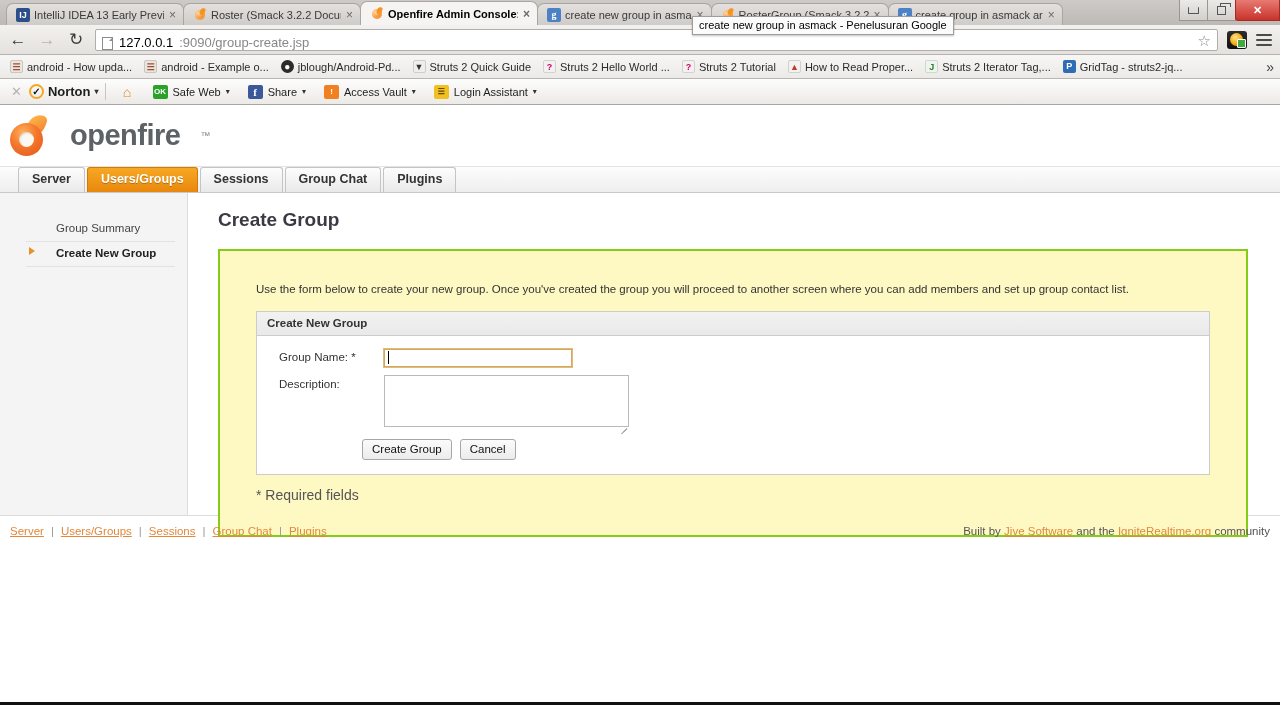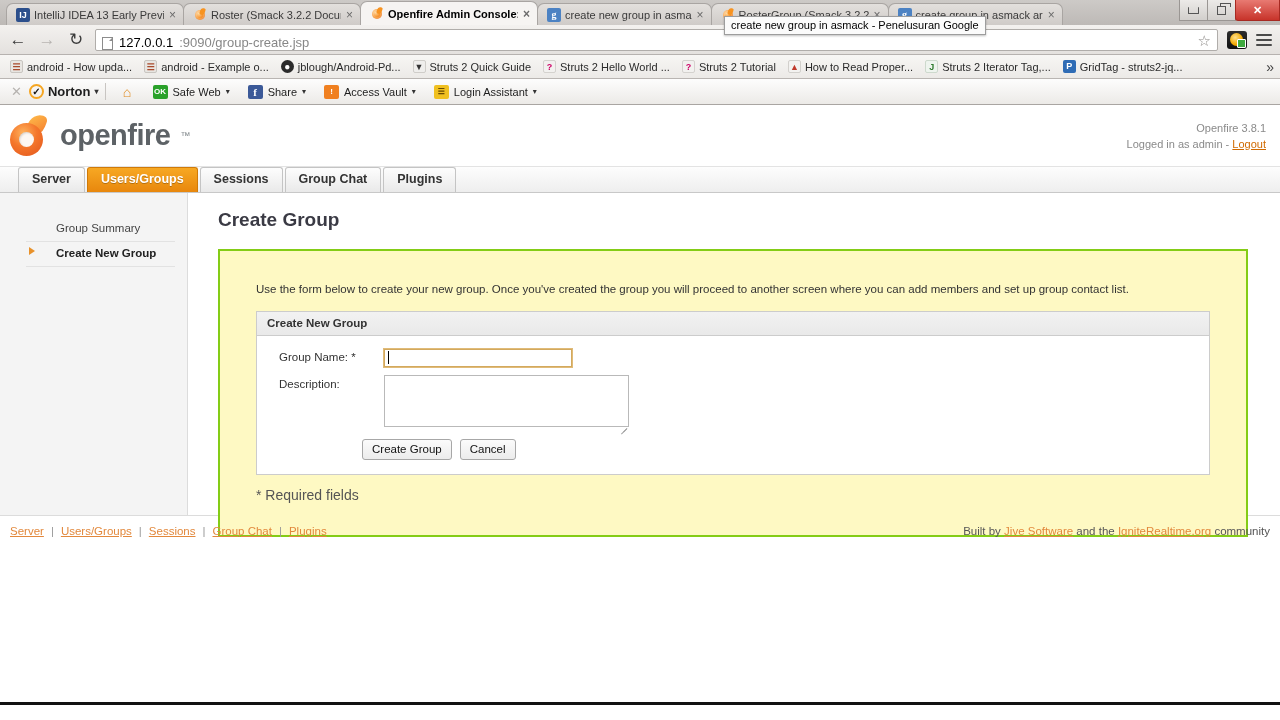--- a/index.html
+++ b/index.html
@@ -144,21 +144,21 @@
   .wc .glyph-restore {
     display:block; width: 9px; height: 9px; border: 1px solid #555; position: relative;
   }
   .wc .glyph-restore:before {
     content:""; position:absolute; left:2px; top:-4px; width: 9px; height: 3px; border:1px solid #555; border-bottom:none;
   }
 
   
   .tab-tooltip {
     position: absolute;
-    left: 724px; top: 16px;
+    left: 692px; top: 16px;
     background: #fbfbfb;
     border: 1px solid #9d9d9d;
     padding: 2px 6px 3px 6px;
     font-size: 11px;
     color: #000;
     z-index: 50;
     box-shadow: 0 1px 2px rgba(0,0,0,.25);
     white-space: nowrap;
   }
 
@@ -332,21 +332,21 @@
     overflow: hidden;
   }
   .of-header {
     height: 62px;
     display: flex;
     align-items: center;
     justify-content: space-between;
     padding: 0 14px 0 8px;
     border-bottom: 1px solid #e3e3e3;
   }
-  .of-logo { display: flex; align-items: center; gap: 10px; }
+  .of-logo { display: flex; align-items: center; gap: 20px; }
   .logo-mark {
     width: 42px; height: 44px;
     position: relative;
   }
   .logo-mark .ring {
     position: absolute;
     left: 2px; top: 9px;
     width: 33px; height: 33px;
     border-radius: 50%;
     background: radial-gradient(circle at 40% 30%, #ffb25c 0%, #f4762b 45%, #e2551c 100%);
@@ -741,26 +741,20 @@
 
     <div class="of-header">
       <div class="of-logo">
         <span class="logo-mark">
           <span class="flame"></span>
             <span class="ring"></span>
             <span class="hole"></span>
         </span>
         <span class="logo-text">openfire</span>
         <span class="logo-tm">™</span>
-      </div>
-      <div class="of-userinfo">
-        <div>Openfire 3.8.1</div>
-        <div>
-          <span>Logged in as admin - </span><a href="#">Logout</a>
-        </div>
       </div>
     </div>
 
     <div class="of-tabs">
       <div class="of-tab">Server</div>
       <div class="of-tab active">Users/Groups</div>
       <div class="of-tab">Sessions</div>
       <div class="of-tab">Group Chat</div>
       <div class="of-tab">Plugins</div>
     </div>

